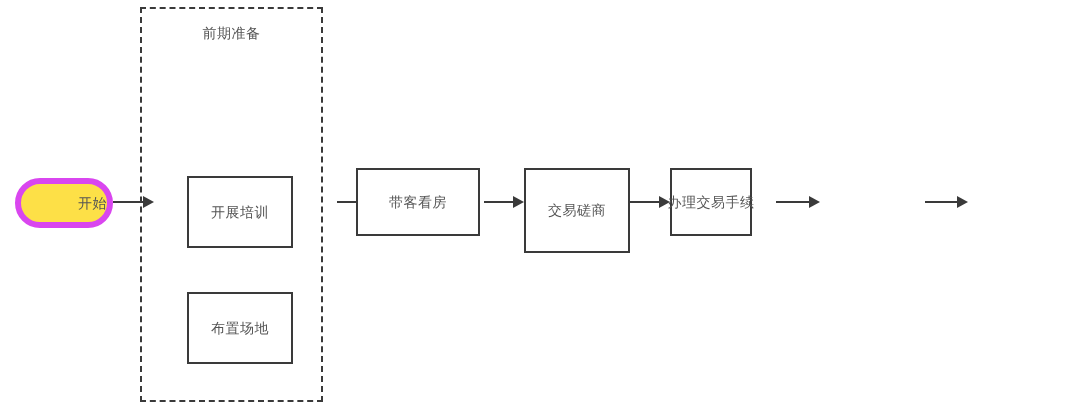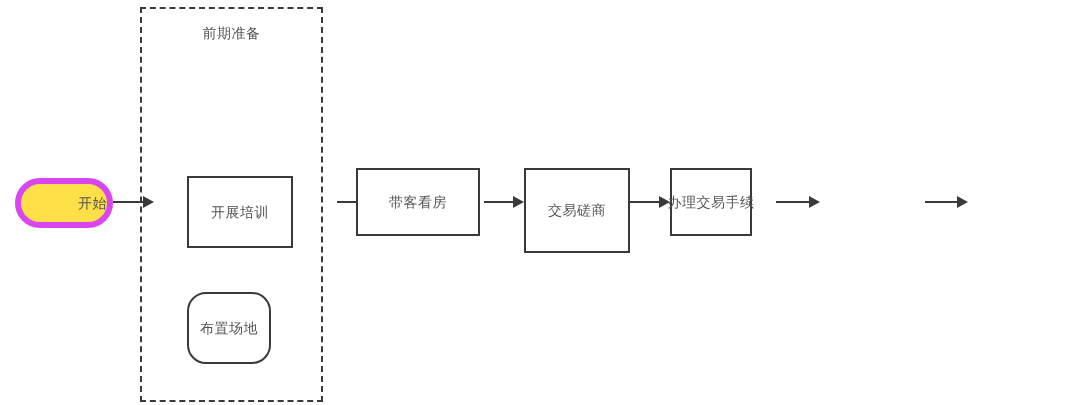--- a/index.html
+++ b/index.html
@@ -96,21 +96,21 @@
 
   <div class="group-box" style="left:140px; top:7px; width:183px; height:395px;">
     <span class="group-title">前期准备</span>
   </div>
 
 
   <div class="process" style="left:187px; top:176px; width:106px; height:72px;">
     <span class="node-label">开展培训</span>
   </div>
 
-  <div class="process" style="left:187px; top:292px; width:84px; height:72px;border-radius:19px;">
+  <div class="process" style="left:187px; top:292px; width:106px; height:72px;">
     <span class="node-label">布置场地</span>
   </div>
 
   <div class="connector" style="left:337px; top:201px; width:30px;"></div>
   <div class="arrowhead" style="left:367px; top:196px;"></div>
 
   <div class="process" style="left:356px; top:168px; width:124px; height:68px;">
     <span class="node-label">带客看房</span>
   </div>
 

